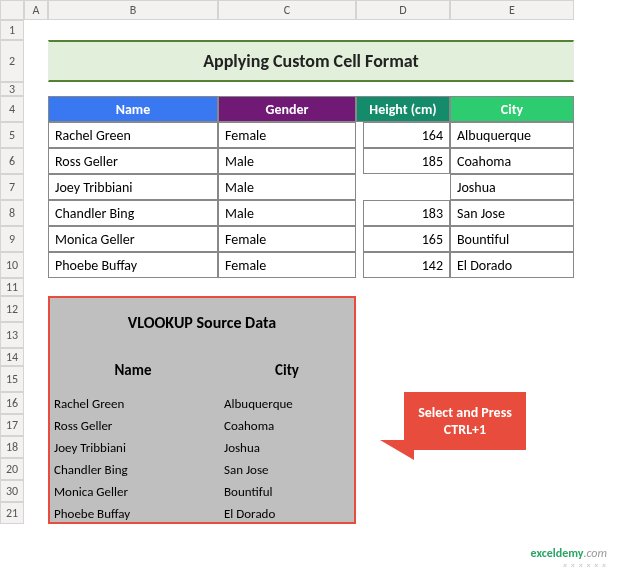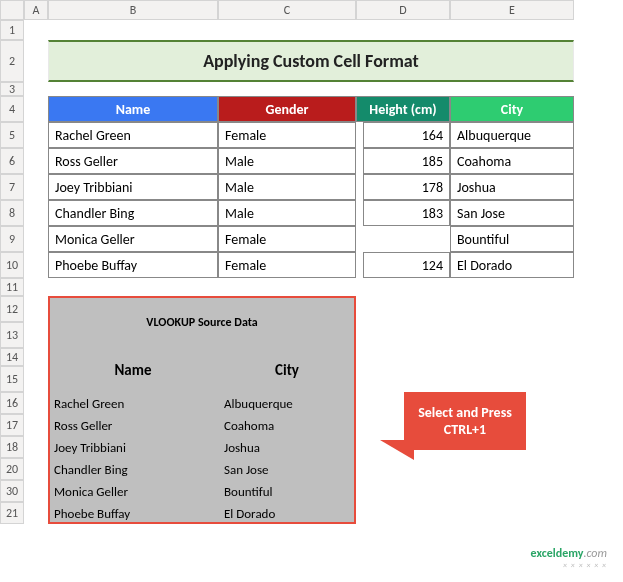--- a/index.html
+++ b/index.html
@@ -41,37 +41,37 @@
       background: #e2efda;
       border-top: 2px solid #548235;
       border-bottom: 2px solid #548235;
       font-size: 18px;
       font-weight: bold;
       color: #222;
       justify-content: center;
     }
     .hdr { color: #fff; font-weight: bold; justify-content: center; border: 1px solid #888; }
     .hdr-blue { background: #3a78f2; }
-    .hdr-red { background: #b91c1c; }
+    .hdr-red { background: #701a75; }
     .hdr-teal { background: #148b6b; }
     .hdr-green { background: #2ecc71; }
     .data-cell { border: 1px solid #888; }
     .num { justify-content: flex-end; margin-left: 7px; }
     .sel-area {
       grid-column: 3 / 5;
       grid-row: 13 / 23;
       background: #bfbfbf;
       border: 2px solid #e74c3c;
       z-index: 0;
     }
     .src-title {
       grid-column: 3 / 5;
       grid-row: 13 / 15;
       font-weight: bold;
-      font-size: 12px;
+      font-size: 16px;
       justify-content: center;
       background: transparent;
       border: none;
       z-index: 2;
     }
     .src-hdr {
       font-weight: bold;
       font-size: 15px;
       justify-content: center;
       background: transparent;
@@ -172,35 +172,35 @@
   <div class="cell data-cell num" style="grid-column:5;grid-row:6">164</div>
   <div class="cell data-cell" style="grid-column:6;grid-row:6">Albuquerque</div>
 
   <div class="cell data-cell" style="grid-column:3;grid-row:7">Ross Geller</div>
   <div class="cell data-cell" style="grid-column:4;grid-row:7">Male</div>
   <div class="cell data-cell num" style="grid-column:5;grid-row:7">185</div>
   <div class="cell data-cell" style="grid-column:6;grid-row:7">Coahoma</div>
 
   <div class="cell data-cell" style="grid-column:3;grid-row:8">Joey Tribbiani</div>
   <div class="cell data-cell" style="grid-column:4;grid-row:8">Male</div>
-  <div class="cell data-cell num" style="grid-column:5;grid-row:8">178</div>
   <div class="cell data-cell" style="grid-column:6;grid-row:8">Joshua</div>
 
   <div class="cell data-cell" style="grid-column:3;grid-row:9">Chandler Bing</div>
   <div class="cell data-cell" style="grid-column:4;grid-row:9">Male</div>
   <div class="cell data-cell num" style="grid-column:5;grid-row:9">183</div>
   <div class="cell data-cell" style="grid-column:6;grid-row:9">San Jose</div>
 
   <div class="cell data-cell" style="grid-column:3;grid-row:10">Monica Geller</div>
   <div class="cell data-cell" style="grid-column:4;grid-row:10">Female</div>
+  <div class="cell data-cell num" style="grid-column:5;grid-row:10">165</div>
   <div class="cell data-cell" style="grid-column:6;grid-row:10">Bountiful</div>
 
   <div class="cell data-cell" style="grid-column:3;grid-row:11">Phoebe Buffay</div>
   <div class="cell data-cell" style="grid-column:4;grid-row:11">Female</div>
-  <div class="cell data-cell num" style="grid-column:5;grid-row:11">124</div>
+  <div class="cell data-cell num" style="grid-column:5;grid-row:11">142</div>
   <div class="cell data-cell" style="grid-column:6;grid-row:11">El Dorado</div>
 
   <div class="sel-area"></div>
   <div class="cell src-title">VLOOKUP Source Data</div>
   <div class="cell src-hdr" style="grid-column:3;grid-row:15/17">Name</div>
   <div class="cell src-hdr" style="grid-column:4;grid-row:15/17">City</div>
 
   <div class="cell src-cell" style="grid-column:3;grid-row:17">Rachel Green</div>
   <div class="cell src-cell" style="grid-column:4;grid-row:17">Albuquerque</div>
   <div class="cell src-cell" style="grid-column:3;grid-row:18">Ross Geller</div>

